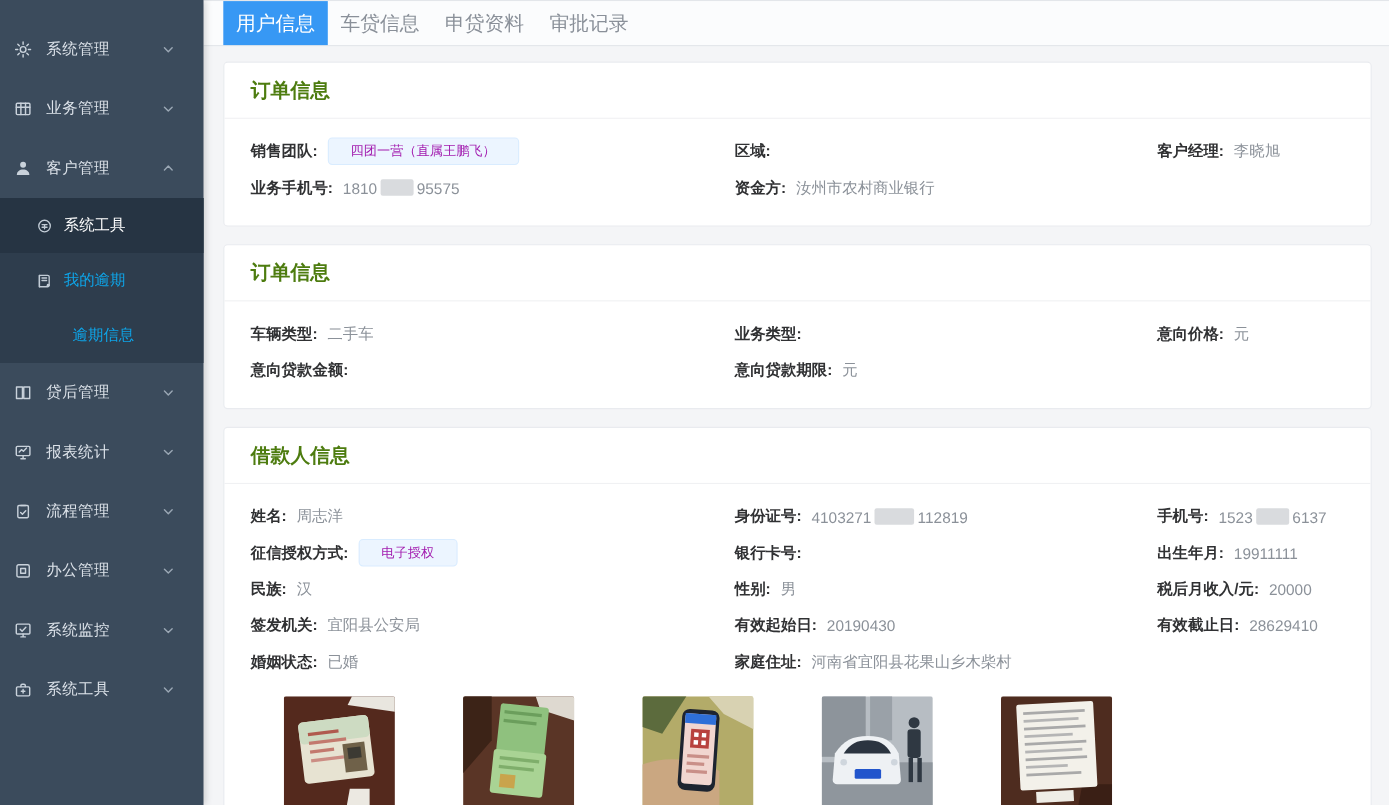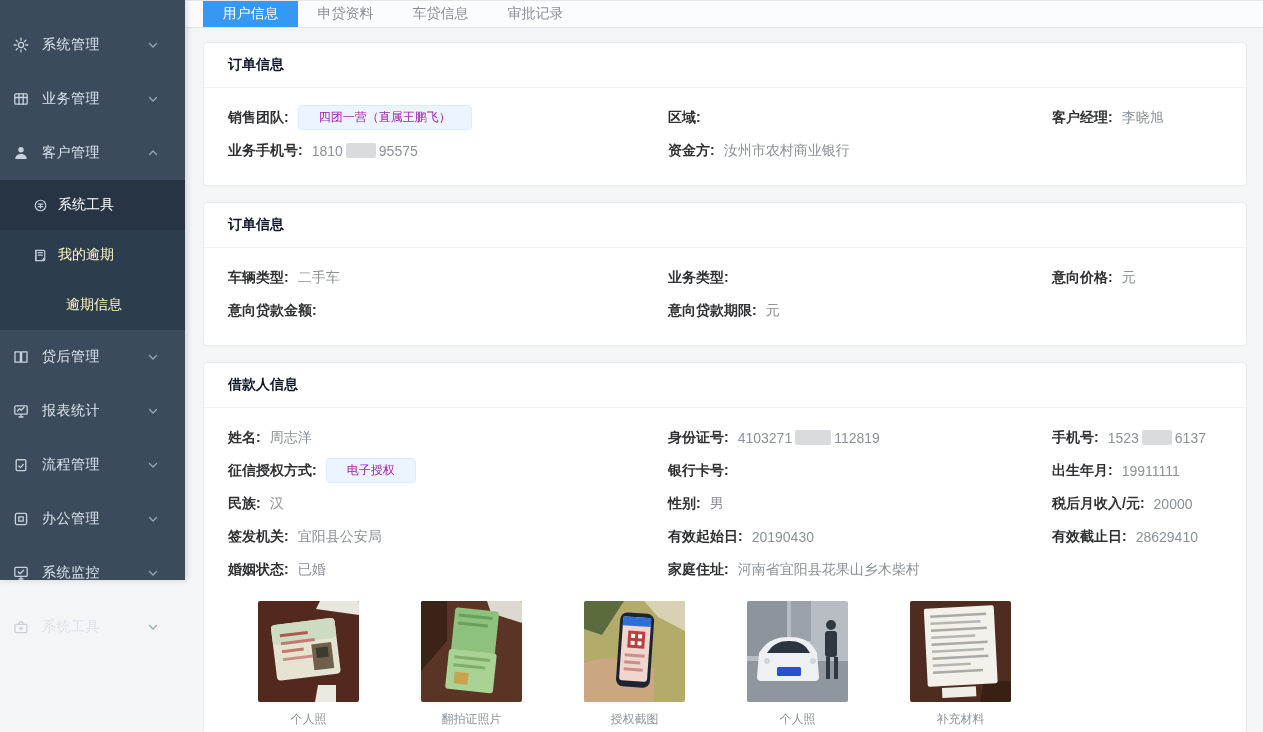--- a/index.html
+++ b/index.html
@@ -1,41 +1,41 @@
 <!DOCTYPE html>
 <html><head>
 <meta charset="utf-8">
 <style>
   * { margin:0; padding:0; box-sizing:border-box; }
   html,body { width:1263px; height:732px; overflow:hidden; }
   body { font-family:"Liberation Sans","DejaVu Sans",sans-serif; font-size:14px; background:#f4f5f7; display:flex; }
 
   
-  .sidebar { width:185px; height:580px; background:#3b4b5c; flex:none; padding-top:18px; box-shadow:2px 0 6px rgba(0,0,0,.15); position:relative; z-index:5; }
+  .sidebar { width:185px; height:732px; background:#3b4b5c; flex:none; padding-top:18px; box-shadow:2px 0 6px rgba(0,0,0,.15); position:relative; z-index:5; }
   .side-item { height:54px; display:flex; align-items:center; padding-left:13px; color:#dde3ea; cursor:pointer; }
   .side-item .ico { width:16px; height:16px; flex:none; color:#c9d2db; }
   .side-item .lbl-s { margin-left:13px; font-size:14px; letter-spacing:.5px; }
   .side-item .chev { margin-left:auto; margin-right:26px; color:#9aa7b4; width:12px; height:12px; }
   .submenu { background:#2e3d4d; }
-  .sub-item { height:50px; display:flex; align-items:center; padding-left:33px; color:#fef9c3; cursor:pointer; }
+  .sub-item { height:50px; display:flex; align-items:center; padding-left:33px; color:#0ea5e9; cursor:pointer; }
   .sub-item.active { background:#263443; color:#fff; }
   .sub-item .ico { width:15px; height:15px; flex:none; color:#c2ccd6; }
   .sub-item .lbl-s { margin-left:10px; }
   .sub-item.noicon { padding-left:56px; }
 
   
   .main { flex:1; display:flex; flex-direction:column; min-width:0; }
   .topstrip { height:12px; background:#eff1f4; border-bottom:1px solid #e3e6ea; }
   .tabbar { height:42px; background:#fbfcfd; border-bottom:1px solid #e2e5e9; display:flex; padding-left:18px; }
-  .tab { width:95px; height:26px; display:flex; align-items:center; justify-content:center; color:#8a9099; cursor:pointer; font-size:14px; }
+  .tab { width:95px; height:40px; display:flex; align-items:center; justify-content:center; color:#8a9099; cursor:pointer; font-size:18px; }
   .tab.active { background:#3798f4; color:#fff; }
 
   .content { flex:1; padding:14px 16px 0 18px; }
   .card { background:#fff; border:1px solid #e9ebef; border-radius:4px; margin-bottom:16px; }
-  .card-hd { padding:13px 24px; font-weight:700; color:#0f172a; font-size:14px; border-bottom:1px solid #f0f1f3; }
+  .card-hd { padding:13px 24px; font-weight:700; color:#4d7c0f; font-size:18px; border-bottom:1px solid #f0f1f3; }
   .card-bd { padding:13px 24px 18px; }
   .frow { display:grid; grid-template-columns:440px 384px 1fr; align-items:center; min-height:33px; }
   .field { display:flex; align-items:center; }
   .field .flbl { font-weight:700; color:#303133; white-space:nowrap; }
   .field .fval { color:#8b9199; margin-left:9px; white-space:nowrap; }
   .mask { display:inline-block; width:30px; height:15px; background:#d9dbde; border-radius:2px; margin:0 3px; vertical-align:-2px; }
   .chip { display:inline-block; background:#ecf5ff; border:1px solid #d9ecff; color:#a21caf; font-size:12px; padding:3px 20px; border-radius:4px; margin-left:9px; white-space:nowrap; cursor:pointer; }
 
   .photo-row { display:flex; gap:62px; padding:15px 0 0 30px; }
   .thumb { width:101px; display:flex; flex-direction:column; align-items:center; }
@@ -158,22 +158,22 @@
         <path d="M2.5 4.5L6 8l3.5-3.5"></path>
       </svg>
   </div>
 </aside>
 
 <div class="main">
   <div class="topstrip"></div>
 
   <div class="tabbar">
     <div class="tab active">用户信息</div>
+    <div class="tab">车贷信息</div>
     <div class="tab">申贷资料</div>
-    <div class="tab">车贷信息</div>
     <div class="tab">审批记录</div>
   </div>
 
   <div class="content">
 
     <section class="card">
       <div class="card-hd">订单信息</div>
       <div class="card-bd">
         <div class="frow">
           <div class="field">

